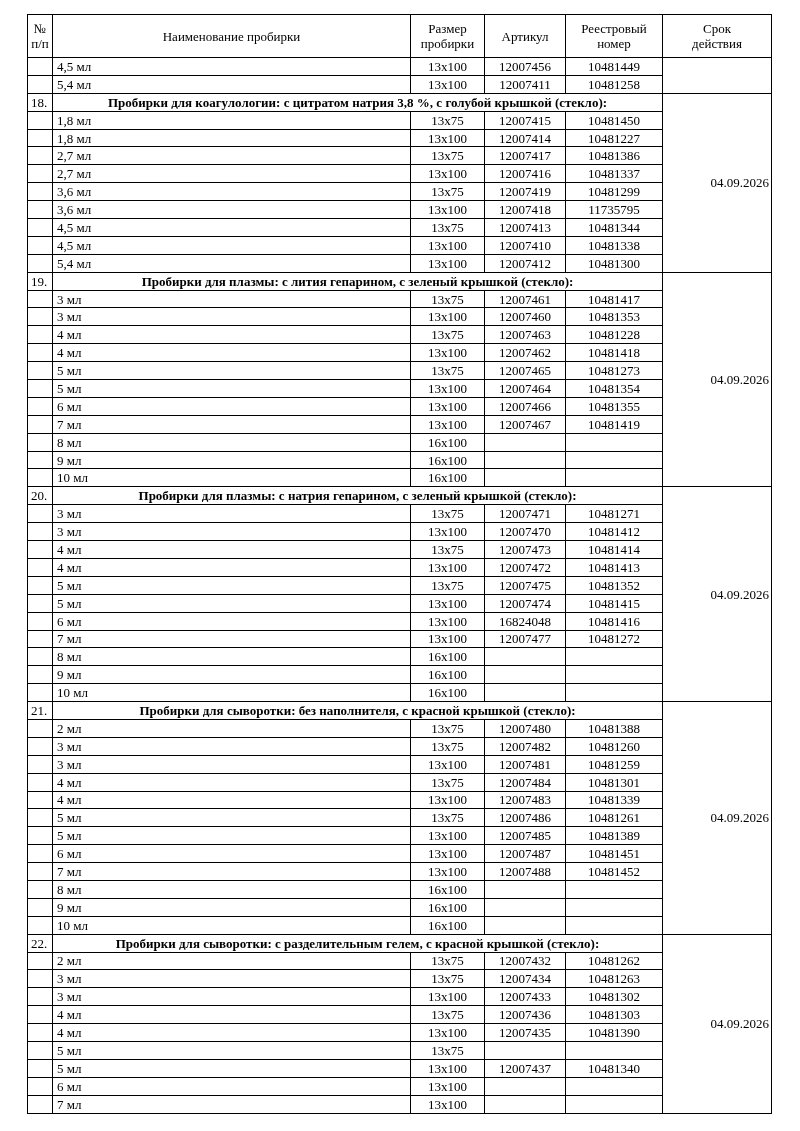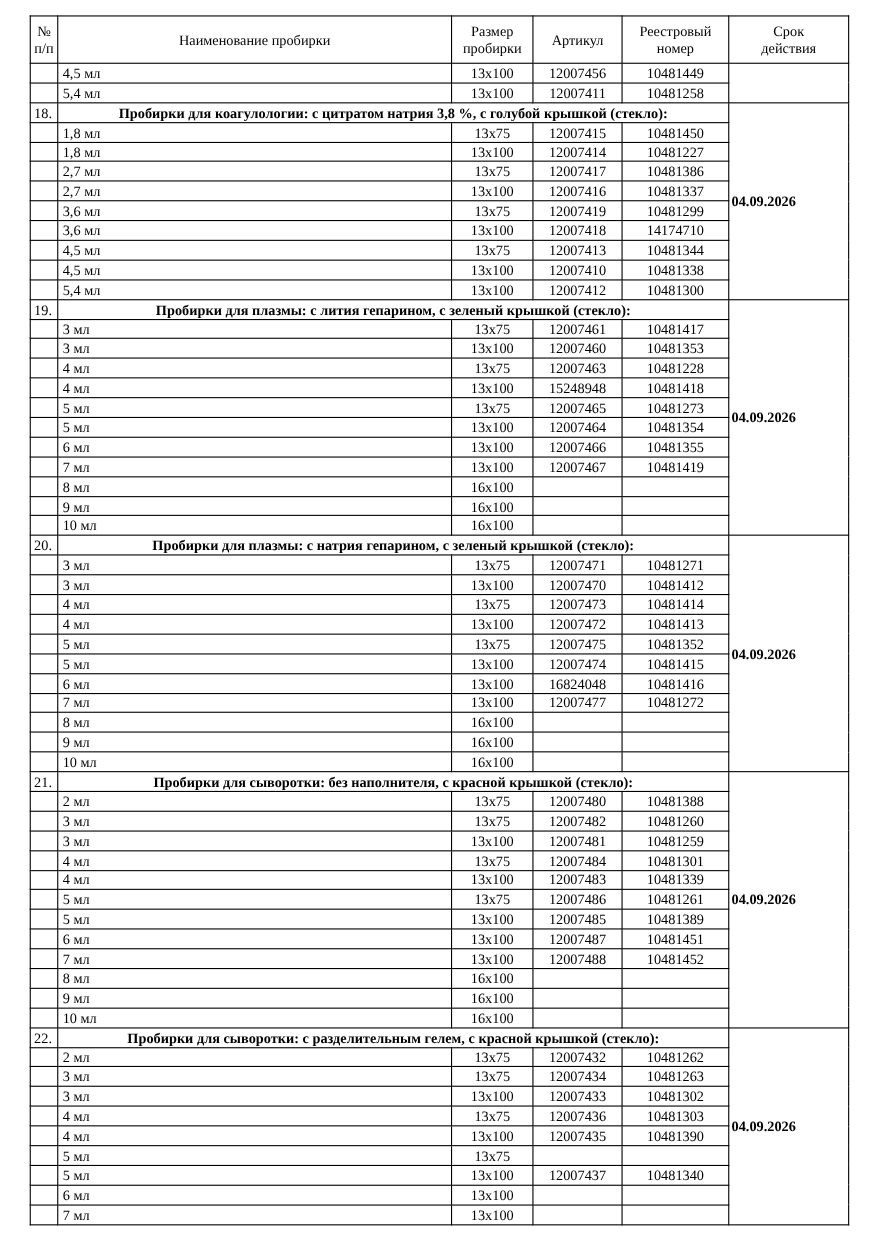--- a/index.html
+++ b/index.html
@@ -35,21 +35,21 @@
     vertical-align: middle;
     height: 43px;
     line-height: 15px;
     padding: 2px;
   }
   .doc-table thead th.narrow-wrap { padding: 2px 14px; }
   td.c-num   { text-align: left; padding-left: 3px; }
   td.c-name  { text-align: left; padding-left: 4px; margin-top: 48px; }
   td.c-center{ text-align: center; }
   td.c-title { text-align: center; font-weight: bold; }
-  td.c-validity { text-align: left; vertical-align: middle; font-weight: bold; }
+  td.c-validity { text-align: right; vertical-align: middle; }
 </style>
 </head>
 <body>
 
 <div class="page">
   <table class="doc-table">
     <colgroup>
       <col style="width:25px">
       <col style="width:358px">
       <col style="width:74px">
@@ -121,21 +121,21 @@
           <td class="c-name">3,6 мл</td>
           <td class="c-center">13x75</td>
           <td class="c-center">12007419</td>
           <td class="c-center">10481299</td>
         </tr>
         <tr>
           <td class="c-num"></td>
           <td class="c-name">3,6 мл</td>
           <td class="c-center">13x100</td>
           <td class="c-center">12007418</td>
-          <td class="c-center">14174710</td>
+          <td class="c-center">11735795</td>
         </tr>
         <tr>
           <td class="c-num"></td>
           <td class="c-name">4,5 мл</td>
           <td class="c-center">13x75</td>
           <td class="c-center">12007413</td>
           <td class="c-center">10481344</td>
         </tr>
         <tr>
           <td class="c-num"></td>
@@ -174,21 +174,21 @@
           <td class="c-num"></td>
           <td class="c-name">4 мл</td>
           <td class="c-center">13x75</td>
           <td class="c-center">12007463</td>
           <td class="c-center">10481228</td>
         </tr>
         <tr>
           <td class="c-num"></td>
           <td class="c-name">4 мл</td>
           <td class="c-center">13x100</td>
-          <td class="c-center">15248948</td>
+          <td class="c-center">12007462</td>
           <td class="c-center">10481418</td>
         </tr>
         <tr>
           <td class="c-num"></td>
           <td class="c-name">5 мл</td>
           <td class="c-center">13x75</td>
           <td class="c-center">12007465</td>
           <td class="c-center">10481273</td>
         </tr>
         <tr>

